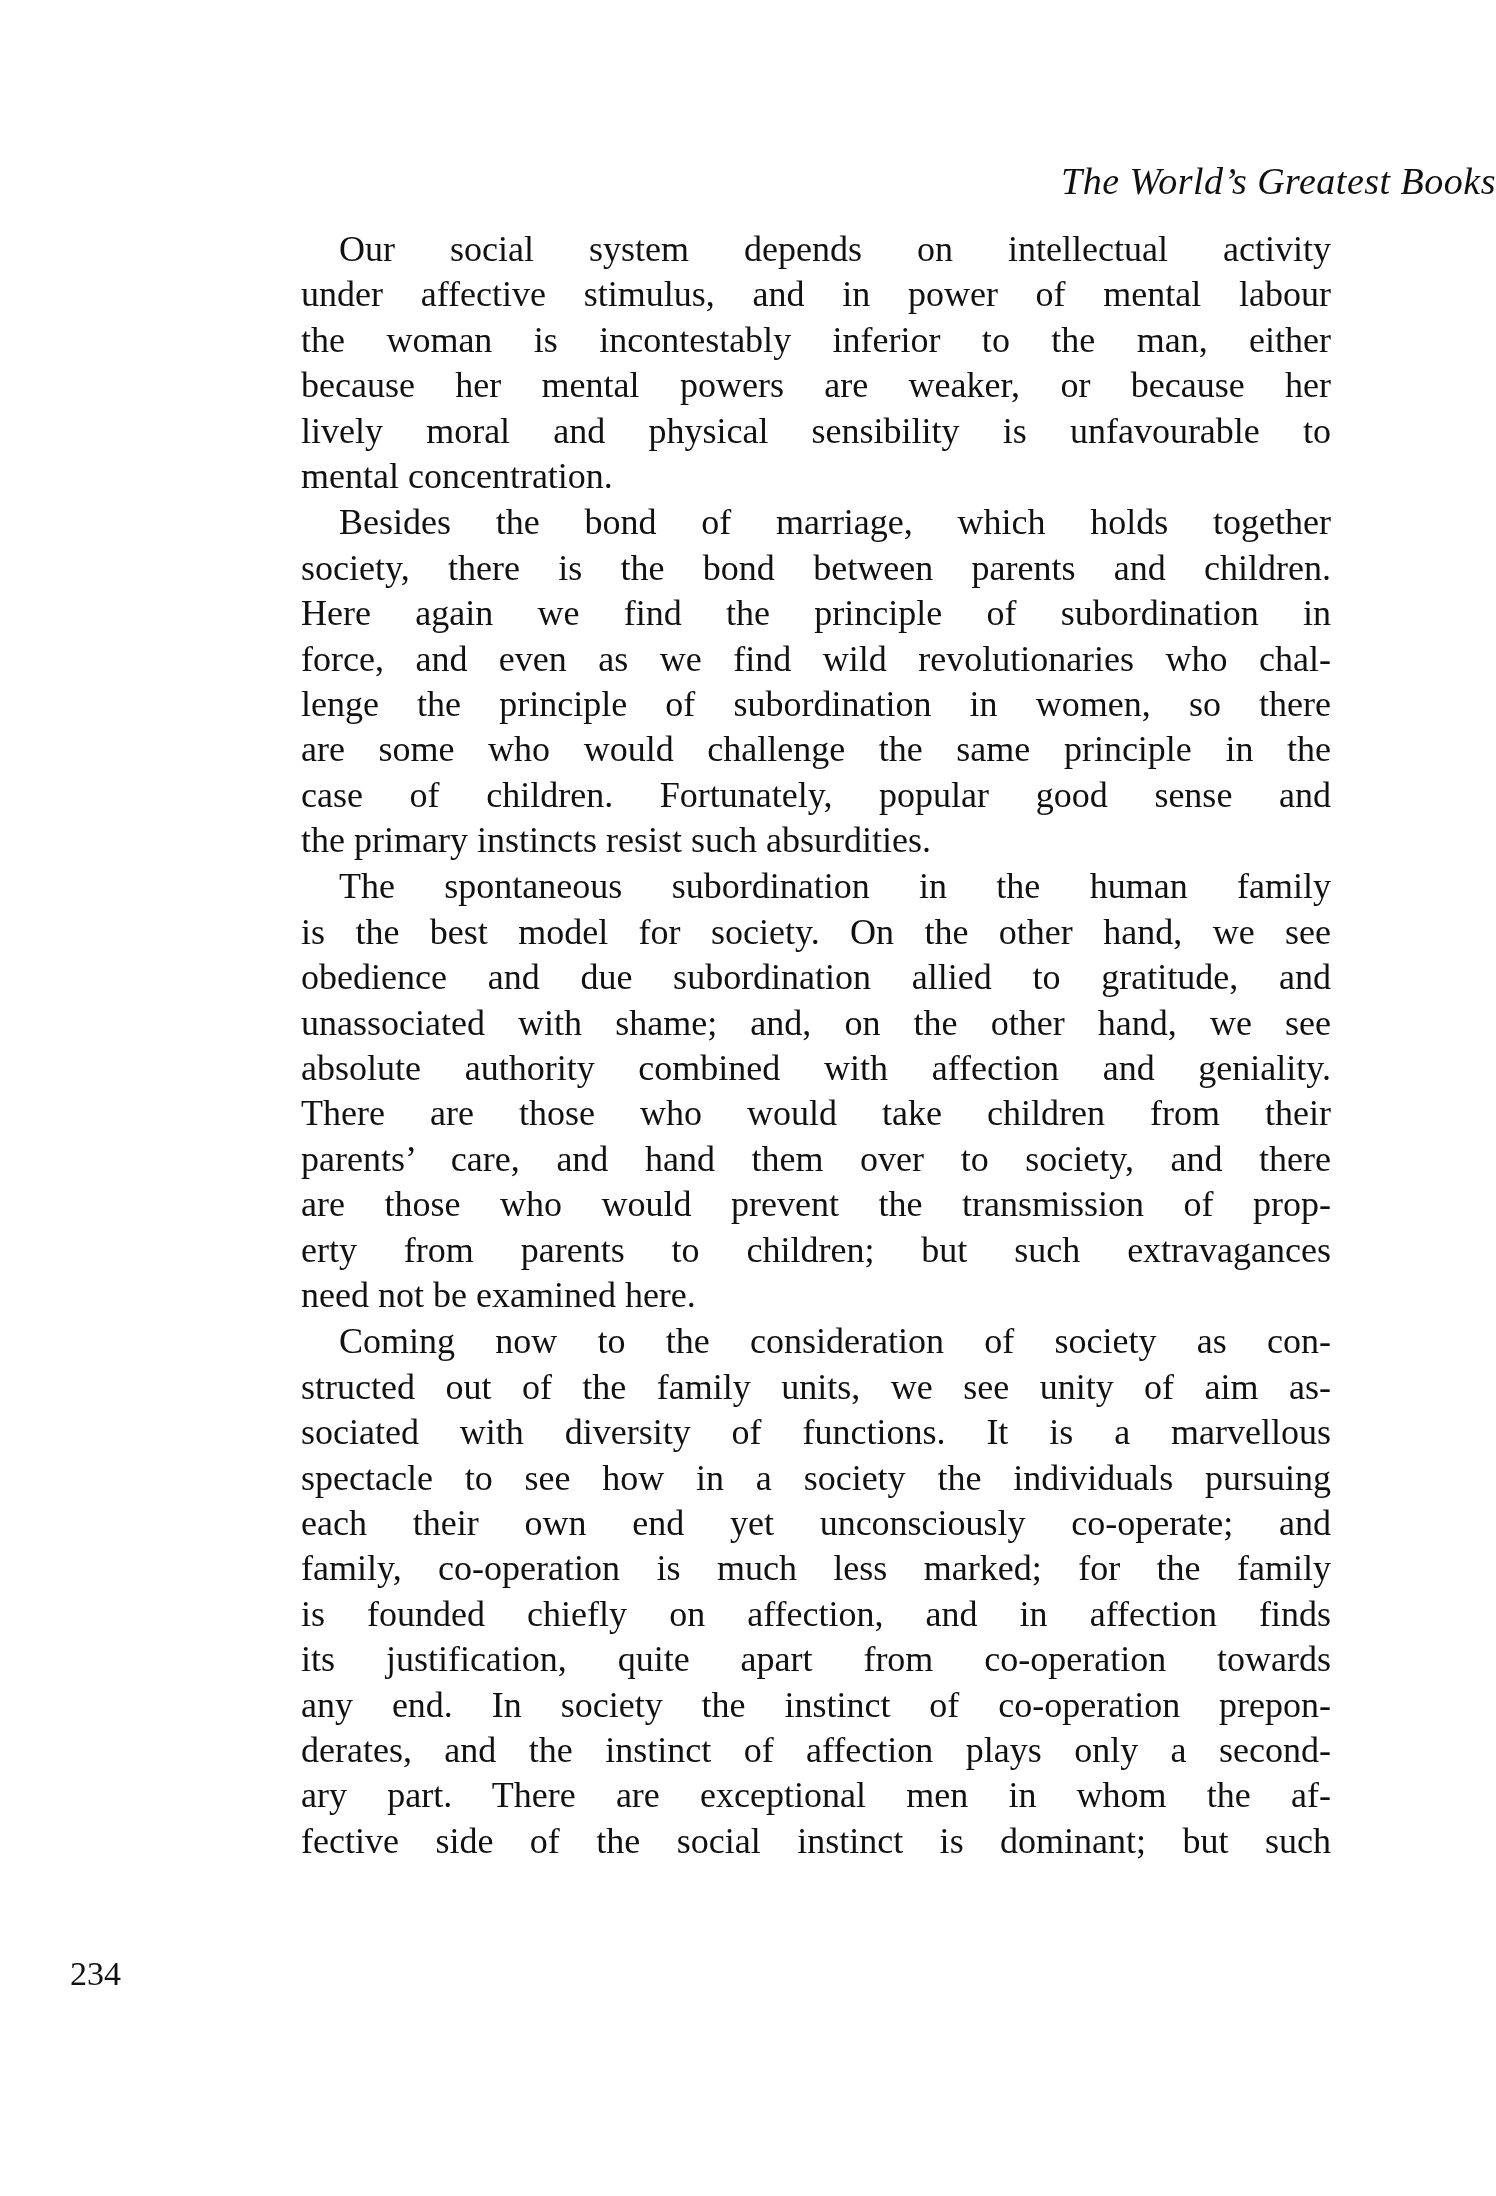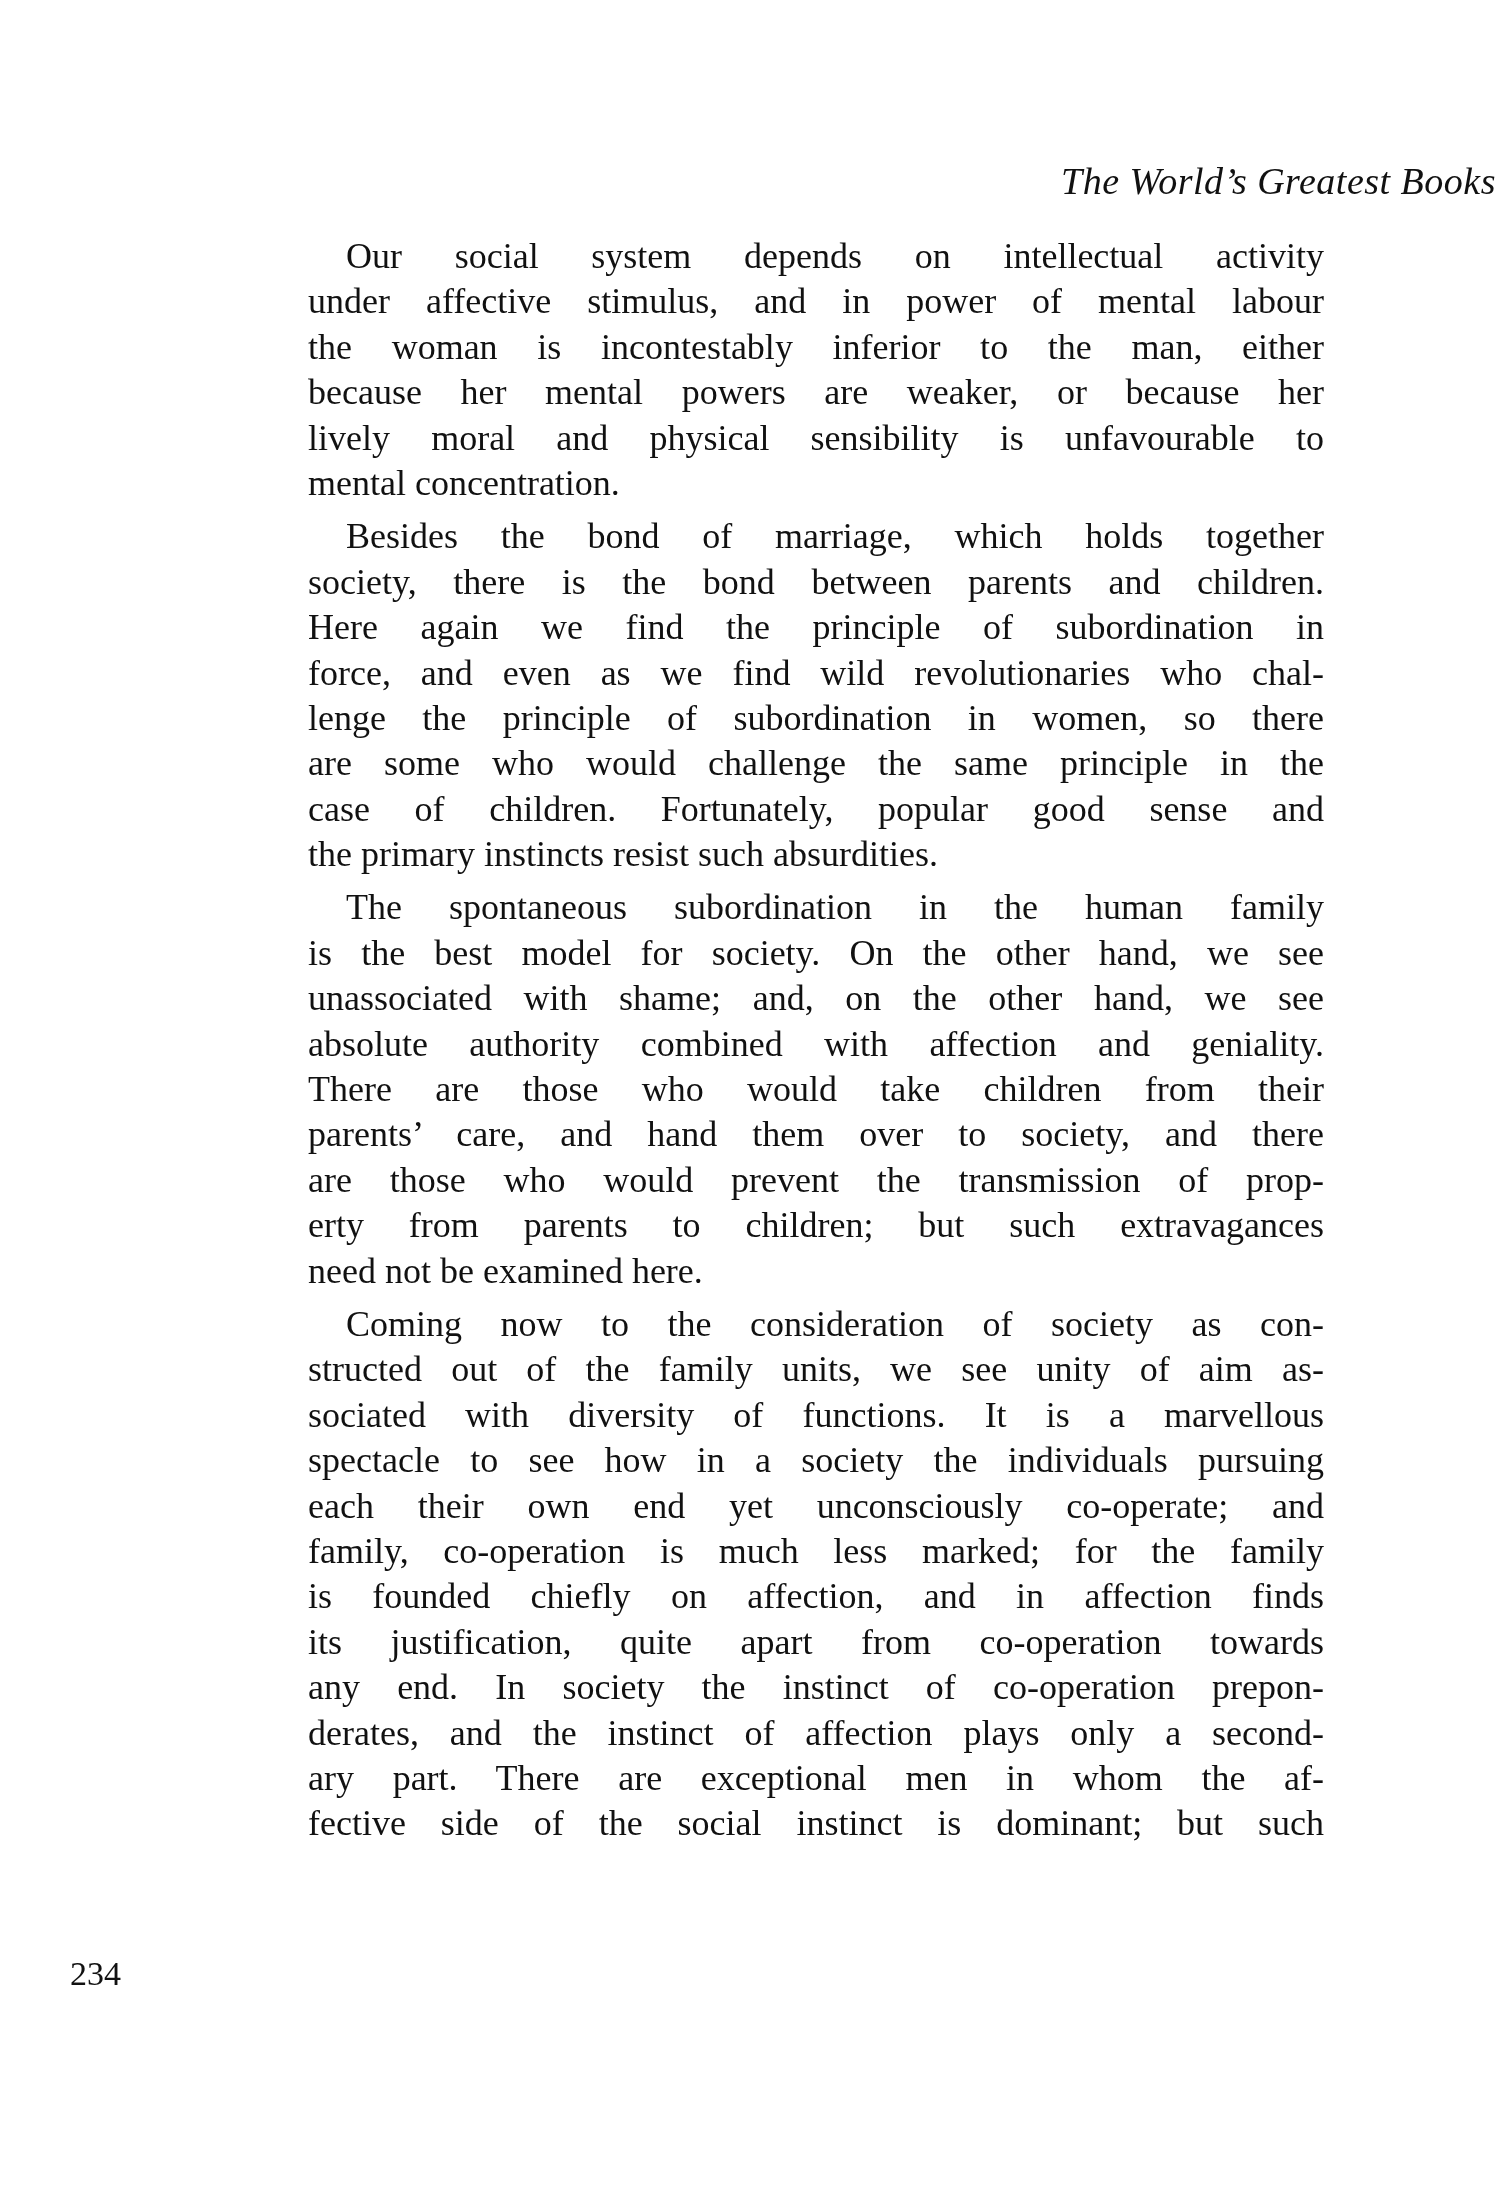--- a/index.html
+++ b/index.html
@@ -35,21 +35,21 @@
       padding-left: 70px;
       box-sizing: border-box;
     }
     .body-text {
       position: absolute;
       left: 300px;
       top: 226px;
       width: 1032px;
     }
     .para {
-      margin: 8px;
+      margin: 1px;
     }
     .line {
       display: block;
       height: 45.4px;
       line-height: 45.4px;
       font-size: 36px;
       text-align: justify;
       text-align-last: justify;
       white-space: nowrap;
       overflow: visible;
@@ -111,20 +111,21 @@
       <span class="line"><span class="line-inner">force, and even as we find wild revolutionaries who chal-</span></span>
       <span class="line"><span class="line-inner">lenge the principle of subordination in women, so there</span></span>
       <span class="line"><span class="line-inner">are some who would challenge the same principle in the</span></span>
       <span class="line"><span class="line-inner">case of children. Fortunately, popular good sense and</span></span>
       <span class="line last"><span class="line-inner">the primary instincts resist such absurdities.</span></span>
     </div>
 
     <div class="para">
       <span class="line first"><span class="line-inner">The spontaneous subordination in the human family</span></span>
       <span class="line"><span class="line-inner">is the best model for society. On the other hand, we see</span></span>
+      <span class="line"><span class="line-inner">obedience and due subordination allied to gratitude, and</span></span>
       <span class="line"><span class="line-inner">unassociated with shame; and, on the other hand, we see</span></span>
       <span class="line"><span class="line-inner">absolute authority combined with affection and geniality.</span></span>
       <span class="line"><span class="line-inner">There are those who would take children from their</span></span>
       <span class="line"><span class="line-inner">parents’ care, and hand them over to society, and there</span></span>
       <span class="line"><span class="line-inner">are those who would prevent the transmission of prop-</span></span>
       <span class="line"><span class="line-inner">erty from parents to children; but such extravagances</span></span>
       <span class="line last"><span class="line-inner">need not be examined here.</span></span>
     </div>
 
     <div class="para">

